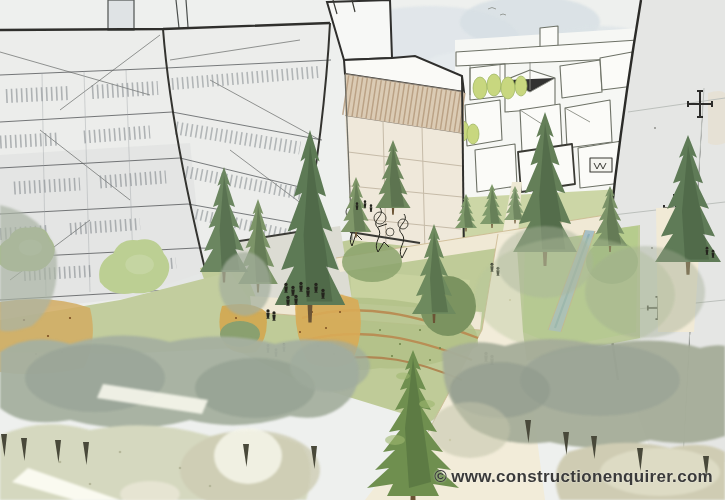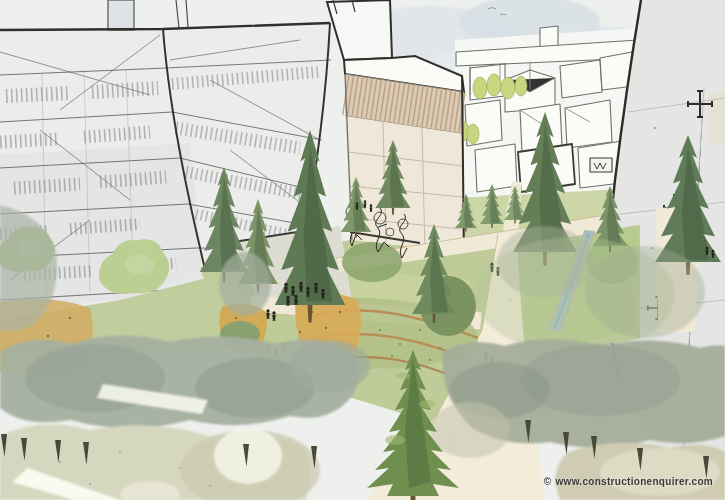--- a/index.html
+++ b/index.html
@@ -5,21 +5,21 @@
   html,body{margin:0;padding:0;background:#ffffff;}
   .canvas{
     position:relative;width:725px;height:500px;overflow:hidden;
     background:#eef0ee;font-family:"Liberation Sans", sans-serif;
   }
   .scene{position:absolute;inset:0;display:block;}
   .soft{filter:blur(1.1px);}
   .soft2{filter:blur(0.6px);}
   .watermark{
     position:absolute;right:12px;bottom:13px;
-    font-size:10px;font-weight:600;letter-spacing:.3px;
+    font-size:17px;font-weight:600;letter-spacing:.3px;
     color:#3a3a3a;text-shadow:0 0 2px rgba(255,255,255,.65);
     user-select:none;white-space:nowrap;
   }
   .watermark .sym{margin-right:4px;}
 </style>
 </head>
 <body>
 
 <div class="canvas">
 <svg class="scene" viewBox="0 0 725 500" role="img">

